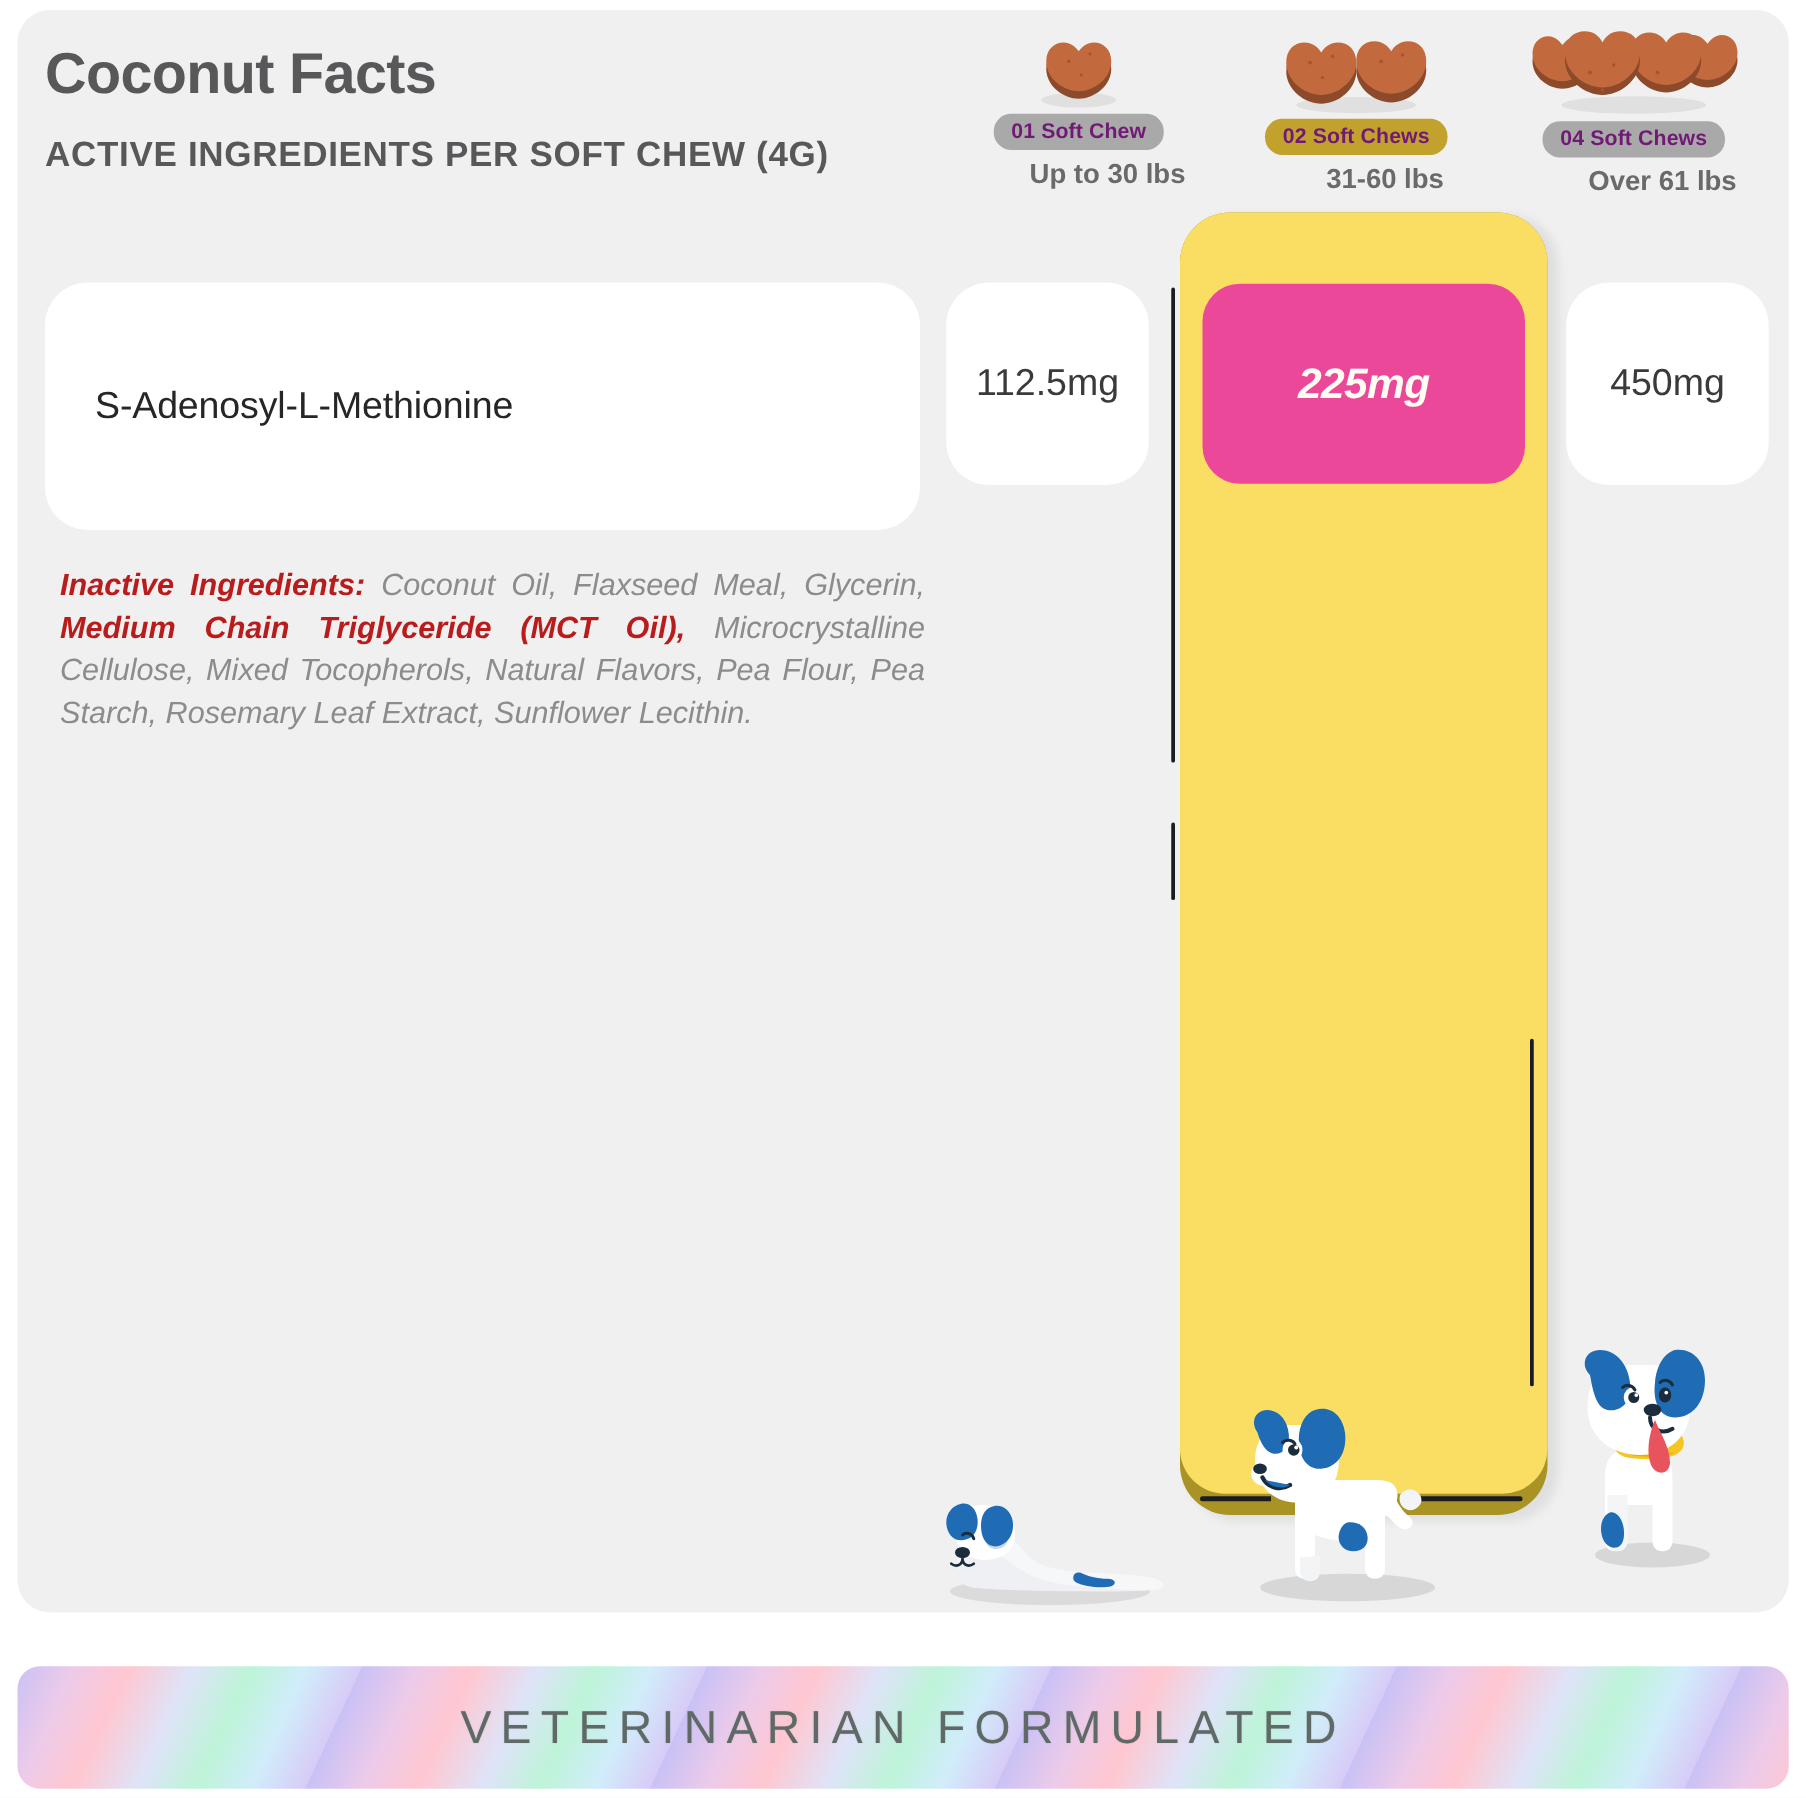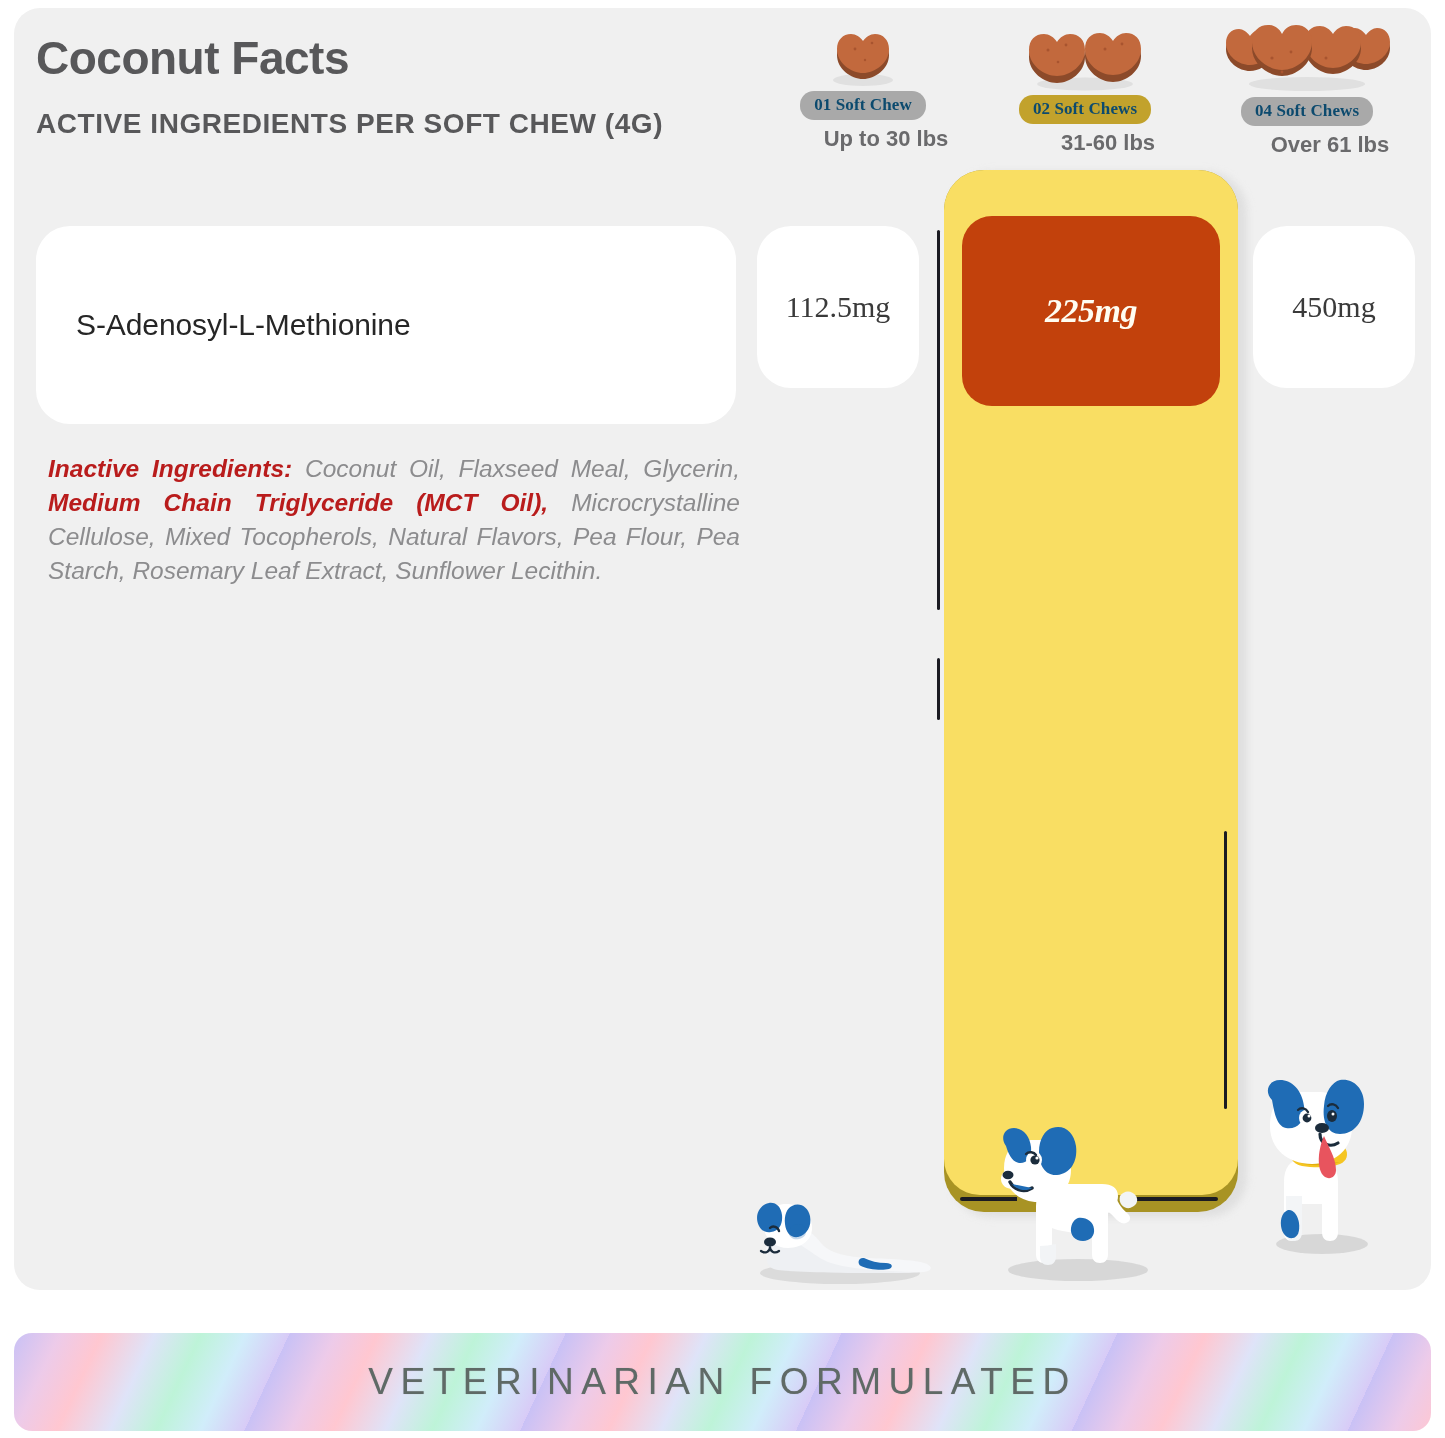--- a/index.html
+++ b/index.html
@@ -42,23 +42,22 @@
   .dose-head {
     flex: 1 1 0; position: relative;
     display: flex; flex-direction: column; align-items: center;
   }
   .chew-art { height: 78px; display: flex; align-items: flex-end; justify-content: center; }
   .badge {
     margin-top: 3px;
     padding: 4px 14px 5px 14px;
     border-radius: 14px;
     font-size: 17px; font-weight: bold; letter-spacing: 0.1px;
-    color: #0c4a6e; white-space: nowrap;
+    color: #701a75; white-space: nowrap;
     background: #a9a9a9;
-    font-family: Liberation Serif, serif;
   }
   .badge.hl { background: #c2a22c; }
   .weights {
     margin-top: 6px;
     font-size: 22px; font-weight: 600; color: #6a6a6c; white-space: nowrap; margin-left: 46px;
   }
 
   
   .hl-col-shadow {
     position: absolute; left: 951px; top: 172px;
@@ -101,27 +100,26 @@
     padding-left: 40px;
     font-size: 30px; color: #262626; letter-spacing: -0.1px;
   }
   .val-cell {
     position: absolute; top: 226px;
     width: 162px; height: 162px;
     border-radius: 34px;
     display: flex; align-items: center; justify-content: center;
     font-size: 30px; color: #3a3a3a;
     background: #ffffff;
-    font-family: Liberation Serif, serif;
   }
   .val-cell.c1 { left: 757px; }
   .val-cell.c3 { left: 1253px; }
   .val-cell.c2 {
-    left: 962px; width: 258px; height: 190px; top: 216px;
-    background: #c2410c; border-radius: 30px;
+    left: 962px; width: 258px; height: 160px; top: 227px;
+    background: #ec4899; border-radius: 30px;
     color: #fffdf2; font-size: 34px; font-weight: bold; font-style: italic;
     letter-spacing: -0.5px;
   }
 
   
   .inactive {
     position: absolute; left: 48px; top: 452px; width: 692px;
     font-size: 24.5px; line-height: 34px;
     color: #8c8c8e; font-style: italic;
     text-align: justify;

